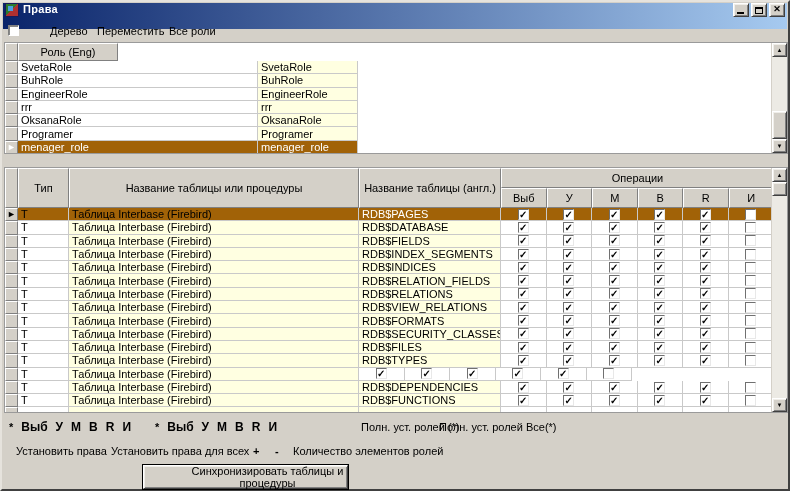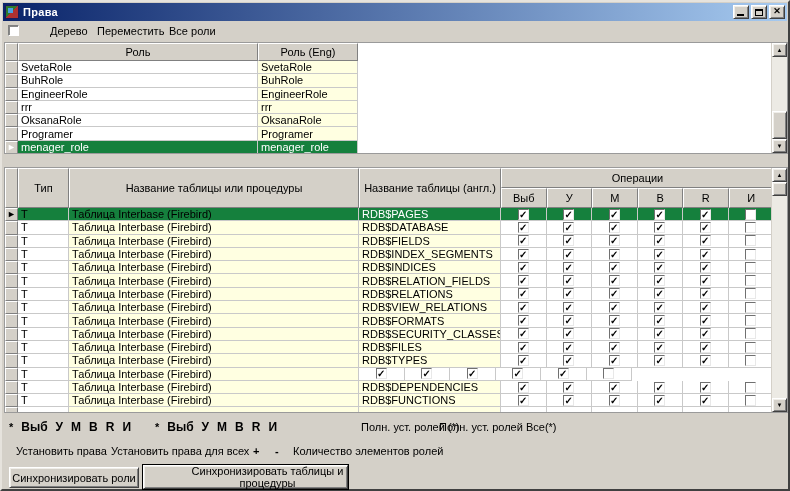--- a/index.html
+++ b/index.html
@@ -1,23 +1,23 @@
 <!DOCTYPE html>
 <html><head>
 <meta charset="utf-8">
 <style>
   * { margin:0; padding:0; box-sizing:border-box; }
   html,body { width:790px; height:491px; overflow:hidden; background:#808080;
               font-family:"Liberation Sans", sans-serif; font-size:11px; color:#000; }
   .window { position:relative; width:790px; height:491px; background:#d4d0c8;
             border:2px solid; border-color:#e6e3dd #404040 #404040 #e6e3dd; }
   
-  .titlebar { position:absolute; left:1px; top:1px; width:784px; height:18px;
+  .titlebar { position:absolute; left:1px; top:1px; width:784px; height:26px;
               background:linear-gradient(to right,#0a246a,#a6caf0);
-              display:flex; align-items:center; padding:0 2px; }
+              display:flex; align-items:flex-start; padding:0 2px; }
   .app-icon { width:14px; height:14px; margin-right:4px; flex:none;
               background:
                 linear-gradient(135deg,#2d7a2d 0 50%, #b03030 50% 100%);
               border:1px solid #1a1a5a; position:relative; }
   .app-icon::after{ content:""; position:absolute; left:2px; top:2px; width:5px; height:5px;
                     background:#4aa0e0; }
   .title-text { color:#fff; font-weight:bold; font-size:11px; letter-spacing:.3px; }
   .winbtns { margin-left:auto; display:flex; gap:2px; }
   .winbtn { width:16px; height:14px; background:#d4d0c8; border:1px solid;
             border-color:#fff #404040 #404040 #fff;
@@ -37,21 +37,21 @@
   .grid { position:absolute; background:#fff; border:1px solid #9a9a9a; overflow:hidden; }
   .hcell { background:#d4d0c8; border:1px solid; border-color:#fff #808080 #808080 #fff;
            display:flex; align-items:center; justify-content:center; flex:none; overflow:hidden; }
   .trow { display:flex; height:13.3px; flex:none; }
   .cell { flex:none; border-right:1px solid #c9c9c9; border-bottom:1px solid #c9c9c9;
           padding:0 3px; line-height:12px; display:flex; align-items:center;
           white-space:nowrap; overflow:hidden; background:#fff; }
   .selcell { width:13px; background:#d4d0c8; border:1px solid;
              border-color:#fff #808080 #808080 #fff; padding:0; justify-content:flex-start; }
   .cream { background:#ffffe1; }
-  .sel-row .cell:not(.selcell) { background:#15803d; }
+  .sel-row .cell:not(.selcell) { background:#a16207; }
   .marker { font-size:9px; line-height:11px; margin-left:1px; }
   
   #roles-grid { left:2px; top:40px; width:784px; height:112px; }
   #roles-grid .header { display:flex; height:18px; }
   .c-role  { width:240px; }
   .c-roleeng { width:100px; }
   #roles-grid .sel-row .cell { color:#fff; }
   
   #tables-grid { left:2px; top:165px; width:784px; height:246px; }
   #tables-grid .header { display:flex; height:40px; }
@@ -121,21 +121,20 @@
   <div class="menubar">
     <span class="menu-chk"></span>
     <span class="menu-label" style="left:19px">Дерево</span>
     <span class="menu-label" style="left:66px">Переместить</span>
     <span class="menu-label" style="left:138px">Все роли</span>
   </div>
 
   <div class="grid" id="roles-grid">
     <div class="header">
       <div class="hcell" style="width:13px"></div>
-      <div class="hcell c-role">Роль</div>
       <div class="hcell c-roleeng">Роль (Eng)</div>
     </div>
     <div>
         <div class="trow">
           <div class="cell selcell"></div>
           <div class="cell c-role">SvetaRole</div>
           <div class="cell c-roleeng cream">SvetaRole</div>
         </div>
         <div class="trow">
           <div class="cell selcell"></div>
@@ -598,17 +597,16 @@
       </div>
     <span class="flabel" style="left:358px; top:8px">Полн. уст. ролей (*)</span>
     <span class="flabel" style="left:436px; top:8px">Полн. уст. ролей Все(*)</span>
 
     <span class="flabel" style="left:13px; top:32px">Установить права</span>
     <span class="flabel" style="left:108px; top:32px">Установить права для всех</span>
     <span class="flabel" style="left:250px; top:32px; font-weight:bold">+</span>
     <span class="flabel" style="left:272px; top:32px; font-weight:bold">-</span>
     <span class="flabel" style="left:290px; top:32px">Количество элементов ролей</span>
 
-    <button class="btn" style="left:6px; top:54px; width:130px; height:21px">Синхронизировать роли</button>
     <button class="btn default" style="left:140px; top:52px; width:205px; height:24px">Синхронизировать таблицы и процедуры</button>
   </div>
 
 </div>
 
 </body></html>

